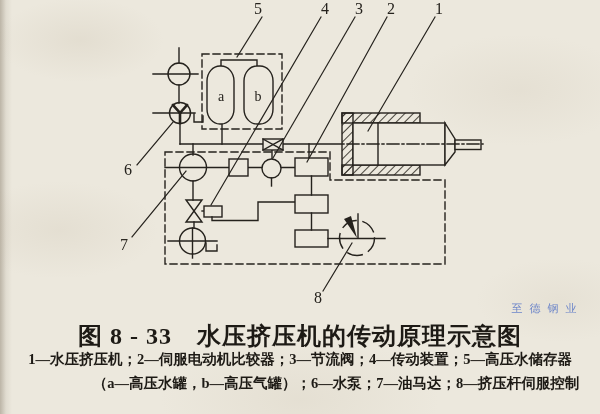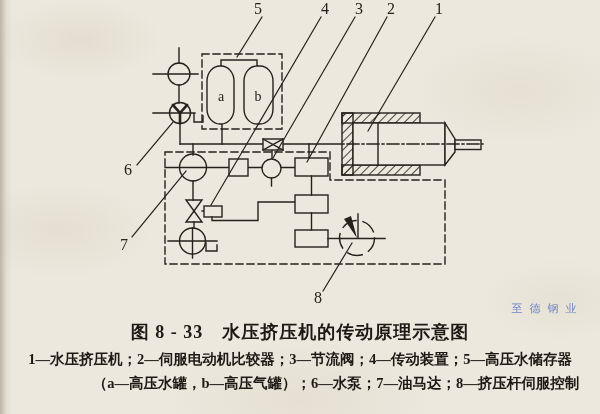--- a/index.html
+++ b/index.html
@@ -17,21 +17,21 @@
       radial-gradient(140px 70px at 60px 230px, rgba(186,174,152,.16), transparent 70%),
       radial-gradient(200px 90px at 300px 400px, rgba(186,174,152,.15), transparent 70%),
       radial-gradient(120px 60px at 560px 300px, rgba(186,174,152,.12), transparent 70%),
       linear-gradient(to right, rgba(122,110,92,.42), rgba(122,110,92,.10) 6px, rgba(122,110,92,0) 12px);
   }
   svg text{font-family:"Liberation Serif","DejaVu Serif",serif;fill:#25221d;}
   .caption{
     position:absolute;left:0;width:600px;text-align:center;color:#1d1a15;
     font-weight:bold;white-space:nowrap;
   }
-  .caption.title{top:320px;font-size:18px;letter-spacing:1px;}
+  .caption.title{top:320px;font-size:24px;letter-spacing:1px;}
   .caption.legend1{top:350px;font-size:14.5px;letter-spacing:0px;}
   .caption.legend2{top:374px;font-size:14.5px;padding-left:36px;}
   .watermark{
     position:absolute;left:492px;top:302px;width:104px;
     color:#5b78c7;text-align:center;line-height:1.25;opacity:.88;
     font-family:"Liberation Sans","DejaVu Sans",sans-serif;
   }
   .watermark .co{font-size:11px;letter-spacing:7px;padding-left:7px;white-space:nowrap;}
   .watermark .tel{font-size:12.5px;letter-spacing:1px;white-space:nowrap;}
 </style>

